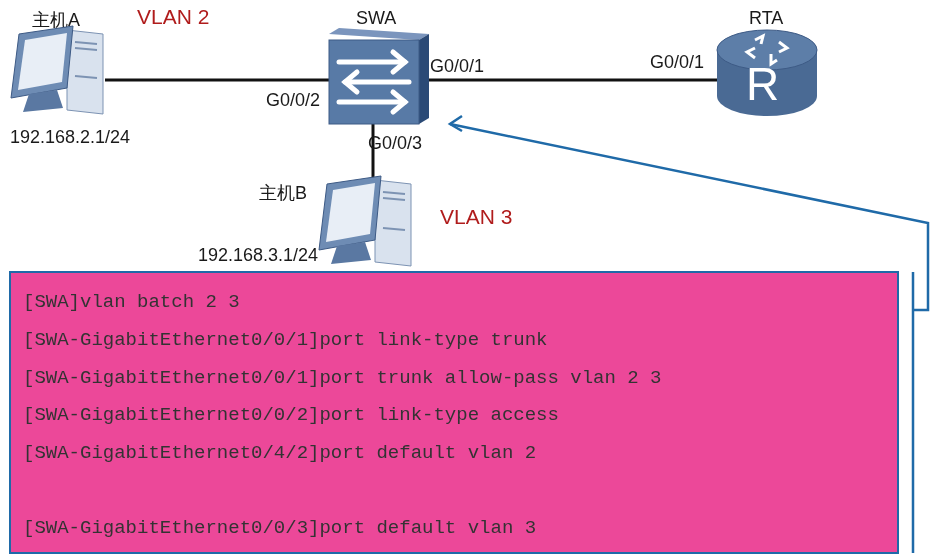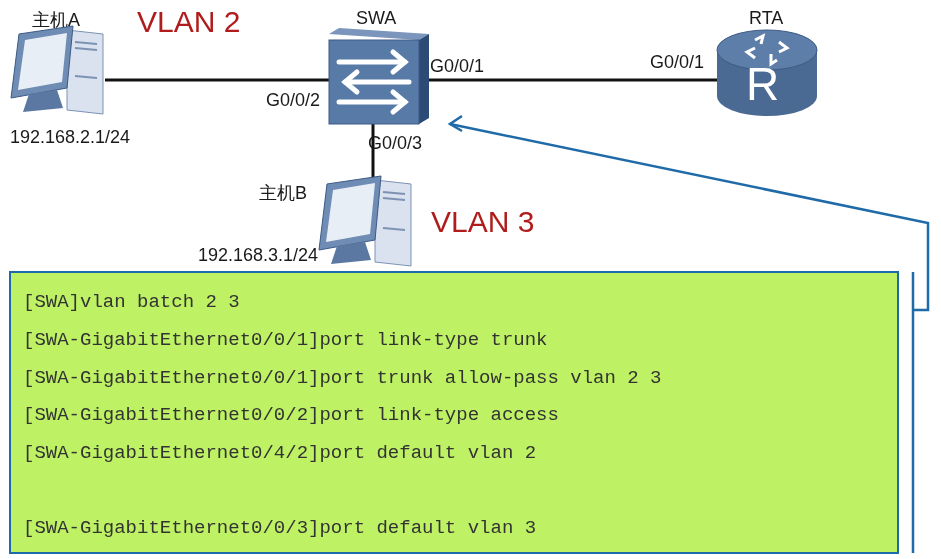--- a/index.html
+++ b/index.html
@@ -1,20 +1,20 @@
 <!DOCTYPE html>
 <html><head>
 <meta charset="utf-8">
 <style>
   html, body { margin: 0; padding: 0; background: #ffffff; }
   body { width: 941px; height: 559px; position: relative; overflow: hidden; font-family: "Liberation Sans", sans-serif; }
   .abs { position: absolute; }
   .label { font-size: 18px; color: #1a1a1a; white-space: nowrap; }
-  .vlan { font-size: 30px; color: #b01c1c; white-space: nowrap; }
-  .code-box { position: absolute; left: 9px; top: 271px; width: 890px; height: 283px; border: 2.5px solid #1f6aa8; background: #bef264; box-sizing: border-box; }
+  .vlan { font-size: 21px; color: #b01c1c; white-space: nowrap; }
+  .code-box { position: absolute; left: 9px; top: 271px; width: 890px; height: 283px; border: 2.5px solid #1f6aa8; background: #ec4899; box-sizing: border-box; }
   .code-line { position: absolute; left: 12px; font-family: "Liberation Mono", monospace; font-size: 19px; color: #333; white-space: pre; }
   svg.overlay { position: absolute; left: 0; top: 0; }
 </style>
 </head>
 <body>
 
 <svg class="overlay" width="941" height="559">
   <line x1="105" y1="80" x2="330" y2="80" stroke="#111" stroke-width="3"></line>
   <line x1="425" y1="80" x2="720" y2="80" stroke="#111" stroke-width="3"></line>
   <line x1="373" y1="120" x2="373" y2="180" stroke="#111" stroke-width="3"></line>
@@ -72,21 +72,21 @@
 <div class="abs label" style="left:198px;top:206px;margin-top:39px;">192.168.3.1/24</div>
 <svg class="abs" style="left:313px;top:172px;" width="105" height="98" viewBox="0 0 105 98">
   <polygon points="62,8 98,12 98,94 62,90" fill="#d9e2ee" stroke="#7d93b3"></polygon>
   <line x1="70" y1="20" x2="92" y2="22" stroke="#7d93b3" stroke-width="2"></line>
   <line x1="70" y1="26" x2="92" y2="28" stroke="#7d93b3" stroke-width="2"></line>
   <line x1="70" y1="56" x2="92" y2="58" stroke="#7d93b3" stroke-width="2"></line>
   <polygon points="14,12 68,4 62,68 6,78" fill="#6e8cb4" stroke="#3d5a85"></polygon>
   <polygon points="20,18 62,11 57,62 13,70" fill="#e8eef6"></polygon>
   <polygon points="24,74 52,70 58,88 18,92" fill="#5a78a2"></polygon>
 </svg>
-<div class="abs vlan" style="left:431px;top:205px;">VLAN 3</div>
+<div class="abs vlan" style="left:440px;top:205px;">VLAN 3</div>
 
 <div class="code-box">
   <div class="code-line" style="top:18px;">[SWA]vlan batch 2 3</div>
   <div class="code-line" style="top:56px;">[SWA-GigabitEthernet0/0/1]port link-type trunk</div>
   <div class="code-line" style="top:94px;">[SWA-GigabitEthernet0/0/1]port trunk allow-pass vlan 2 3</div>
   <div class="code-line" style="top:131px;">[SWA-GigabitEthernet0/0/2]port link-type access</div>
   <div class="code-line" style="top:169px;">[SWA-GigabitEthernet0/4/2]port default vlan 2</div>
   <div class="code-line" style="top:244px;">[SWA-GigabitEthernet0/0/3]port default vlan 3</div>
 </div>
 

